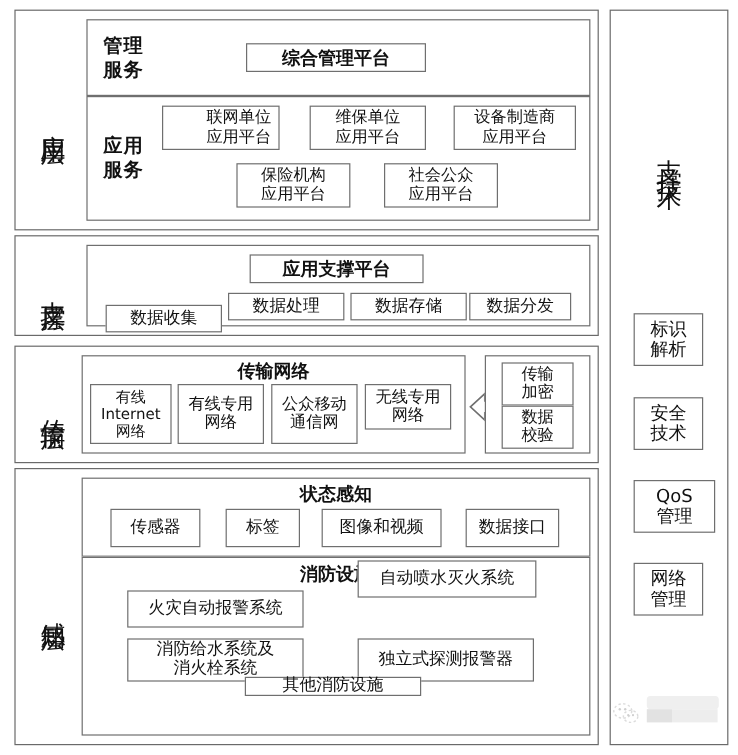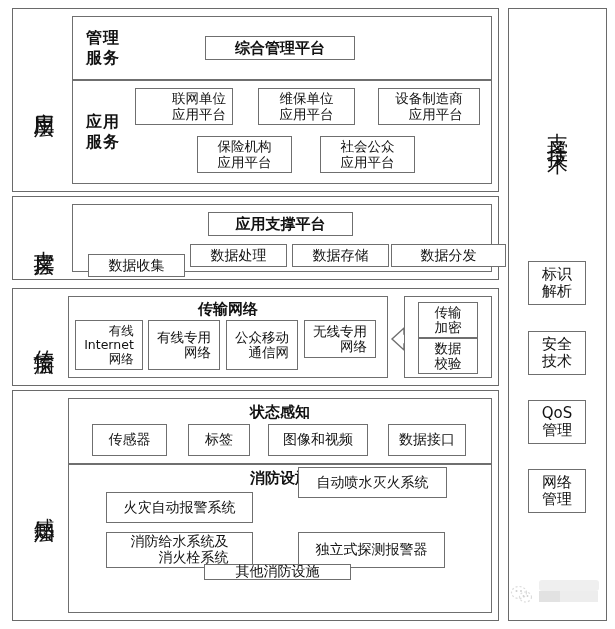--- a/index.html
+++ b/index.html
@@ -13,21 +13,21 @@
   #page { position: relative; width: 615px; height: 629px; background:#fff; }
 
   
   .box {
     position: absolute;
     border: 1.5px solid #6f6f6f;
     background: #ffffff;
     display: flex;
     align-items: center;
     justify-content: center;
-    text-align: right;
+    text-align: center;
     color: #111;
     line-height: 1.12;
     white-space: pre-line;
   }
   .thin  { border-width: 1.2px; }
   .outer { border-color: #6a6a6a; }
 
   
   .layer-label {
     position: absolute;
@@ -108,21 +108,21 @@
 
   <div class="box outer" style="left:12px; top:196px; width:487px; height:84px;"></div>
   <div class="layer-label" style="left:18px; top:198px; width:52px; height:80px;">支撑层</div>
 
   <div class="box thin" style="left:72px; top:204px; width:420px; height:68px;"></div>
   <div class="box" style="left:208px; top:212px; width:145px; height:24px; font-size:15px; font-weight:bold;">应用支撑平台</div>
 
   <div class="box" style="left:88px; top:254px; width:97px; height:23px; font-size:14px;">数据收集</div>
   <div class="box" style="left:190px; top:244px; width:97px; height:23px; font-size:14px;">数据处理</div>
   <div class="box" style="left:292px; top:244px; width:97px; height:23px; font-size:14px;">数据存储</div>
-  <div class="box" style="left:391px; top:244px; width:115px; height:23px; font-size:14px;">数据分发</div>
+  <div class="box" style="left:391px; top:244px; width:85px; height:23px; font-size:14px;">数据分发</div>
 
   <div class="box outer" style="left:12px; top:288px; width:487px; height:98px;"></div>
   <div class="layer-label" style="left:18px; top:290px; width:52px; height:94px;">传输层</div>
 
   <div class="box thin" style="left:68px; top:296px; width:320px; height:82px;"></div>
   <div class="sec-title" style="left:68px; top:300px; width:320px;">传输网络</div>
 
   <div class="box" style="left:75px; top:320px; width:68px; height:50px; font-size:12.5px;">有线
 Internet
 网络</div>
@@ -163,21 +163,21 @@
   <div class="box" style="left:298px; top:532px; width:147px; height:36px; font-size:14px;">独立式探测报警器</div>
   <div class="box" style="left:204px; top:564px; width:147px; height:16px; font-size:14px;">其他消防设施</div>
 
   <div class="box outer" style="left:508px; top:8px; width:99px; height:613px;"></div>
   <div class="vert-title" style="left:508px; top:60px; width:99px; height:140px;">支撑技术</div>
 
   <div class="box" style="left:528px; top:331px; width:58px; height:44px; font-size:15px;">安全
 技术</div>
   <div class="box" style="left:528px; top:261px; width:58px; height:44px; font-size:15px;">标识
 解析</div>
-  <div class="box" style="left:528px; top:400px; width:58px; height:44px; font-size:15px;">QoS
+  <div class="box" style="left:528px; top:400px; width:68px; height:44px; font-size:15px;">QoS
 管理</div>
   <div class="box" style="left:528px; top:469px; width:58px; height:44px; font-size:15px;">网络
 管理</div>
 
   <div class="wm" style="left:508px; top:578px; width:100px; height:34px;">
     <svg width="24" height="22" viewBox="0 0 24 22" style="position:absolute; left:2px; top:6px;">
       <ellipse cx="9" cy="8.5" rx="7.5" ry="6" fill="none" stroke="#dcdcdc" stroke-width="1.2" stroke-dasharray="2 2"></ellipse>
       <ellipse cx="15.5" cy="13" rx="6" ry="5" fill="none" stroke="#dcdcdc" stroke-width="1.2" stroke-dasharray="2 2"></ellipse>
       <circle cx="6.5" cy="7" r="1" fill="#cfcfcf"></circle>
       <circle cx="11" cy="7" r="1" fill="#cfcfcf"></circle>

